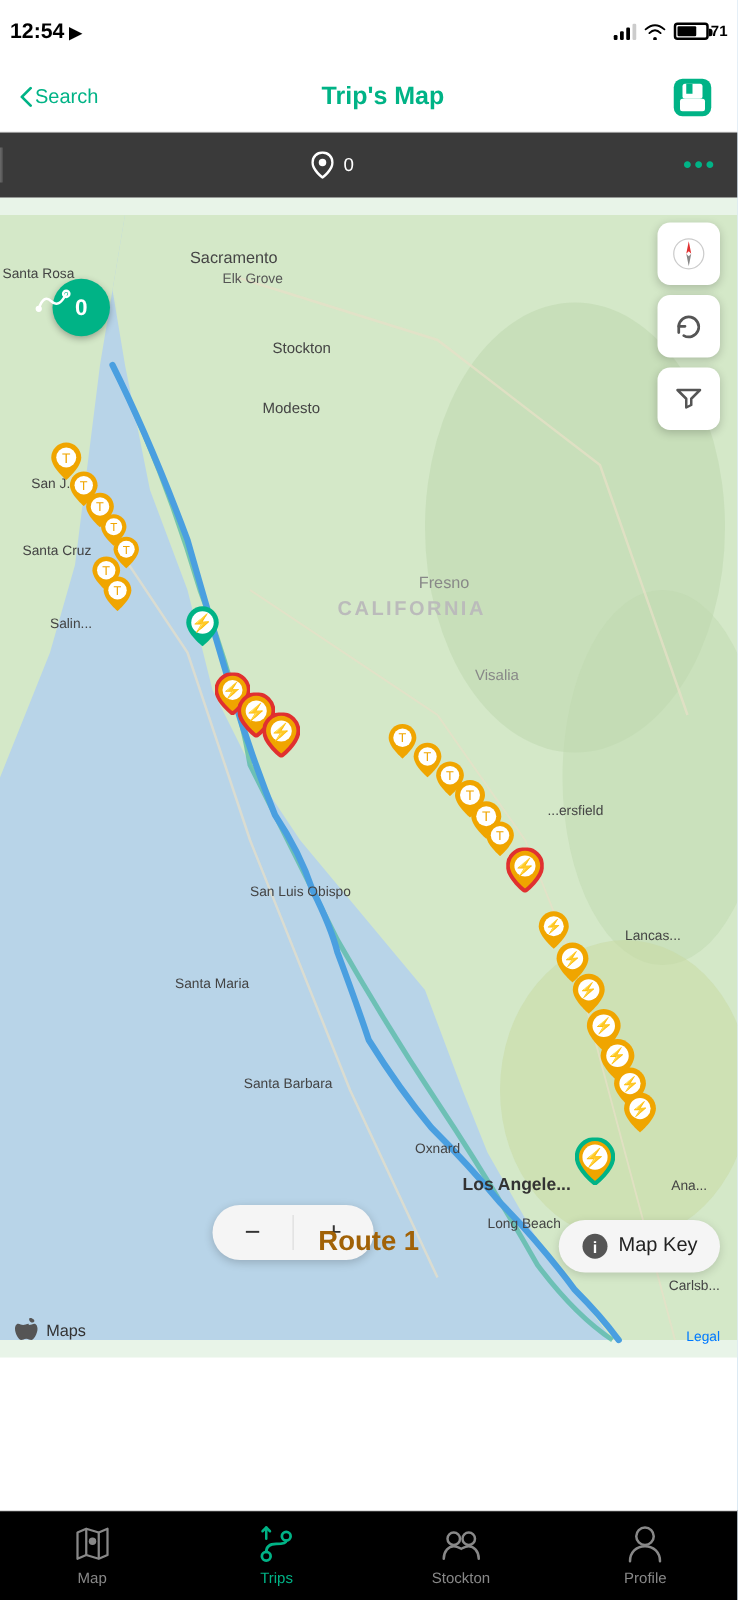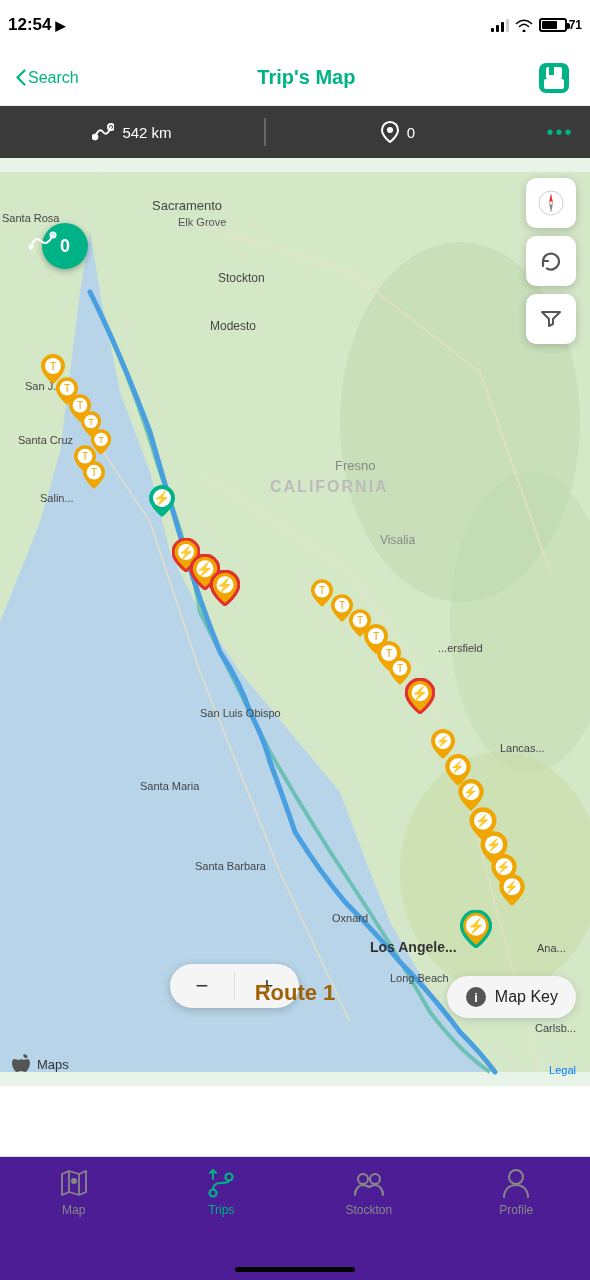--- a/index.html
+++ b/index.html
@@ -232,22 +232,22 @@
       color: #007aff;
       z-index: 50;
     }
 
     
     .tab-bar {
       position: absolute;
       bottom: 0;
       left: 0;
       right: 0;
-      height: 124px;
-      background: #4c1d95;
+      height: 72px;
+      background: #000000;
       border-top: 1px solid #ddd;
       display: flex;
       align-items: flex-start;
       padding-top: 10px;
       z-index: 200;
     }
     .tab-item {
       flex: 1;
       display: flex;
       flex-direction: column;
@@ -334,28 +334,20 @@
     <svg width="34" height="34" viewBox="0 0 34 34">
       <rect x="2" y="2" width="30" height="30" rx="7" fill="#00b386"></rect>
       <rect x="9" y="6" width="16" height="12" rx="2" fill="#fff"></rect>
       <rect x="12" y="6" width="5" height="8" fill="#00b386"></rect>
       <rect x="7" y="18" width="20" height="10" rx="2" fill="#fff"></rect>
     </svg>
   </div>
 </div>
 
 <div class="trip-info-bar">
-  <div class="trip-info-item">
-    <svg width="22" height="18" viewBox="0 0 22 18">
-      <circle cx="3" cy="14" r="3" fill="#fff" stroke="#fff" stroke-width="1"></circle>
-      <circle cx="19" cy="4" r="3" fill="none" stroke="#fff" stroke-width="2"></circle>
-      <path d="M3 14 Q7 4 11 9 Q15 14 19 4" fill="none" stroke="#fff" stroke-width="2" stroke-linecap="round"></path>
-    </svg>
-    <span>542 km</span>
-  </div>
   <div class="trip-info-divider"></div>
   <div class="trip-info-divider"></div>
   <div class="trip-info-item">
     <svg width="18" height="22" viewBox="0 0 18 22">
       <path d="M9 1 C4.5 1 1 4.5 1 9 C1 15 9 21 9 21 C9 21 17 15 17 9 C17 4.5 13.5 1 9 1z" fill="none" stroke="#fff" stroke-width="2"></path>
       <circle cx="9" cy="9" r="3" fill="#fff"></circle>
     </svg>
     <span>0</span>
   </div>
   <div class="trip-info-dots">

